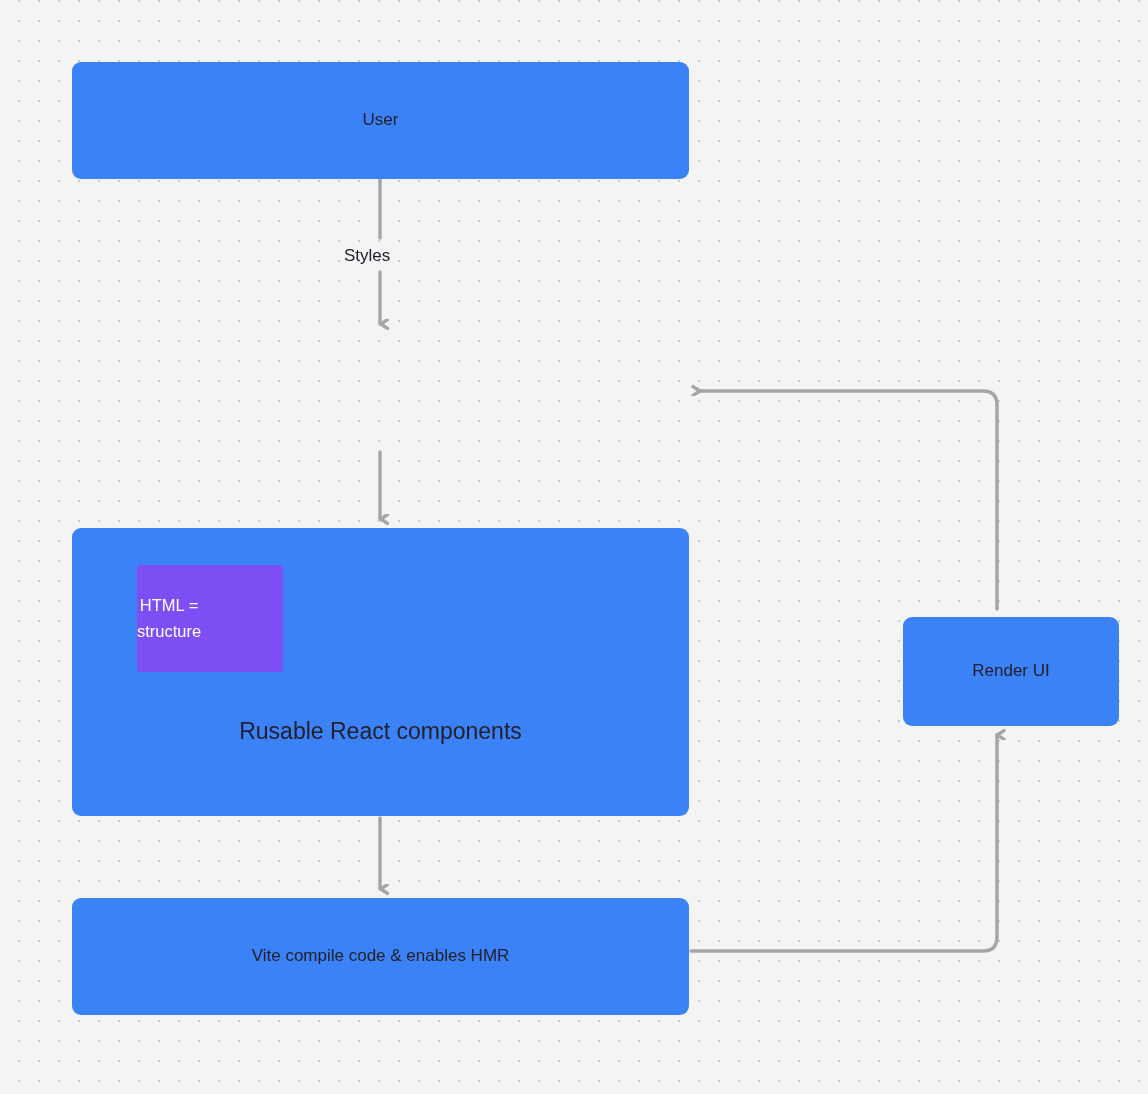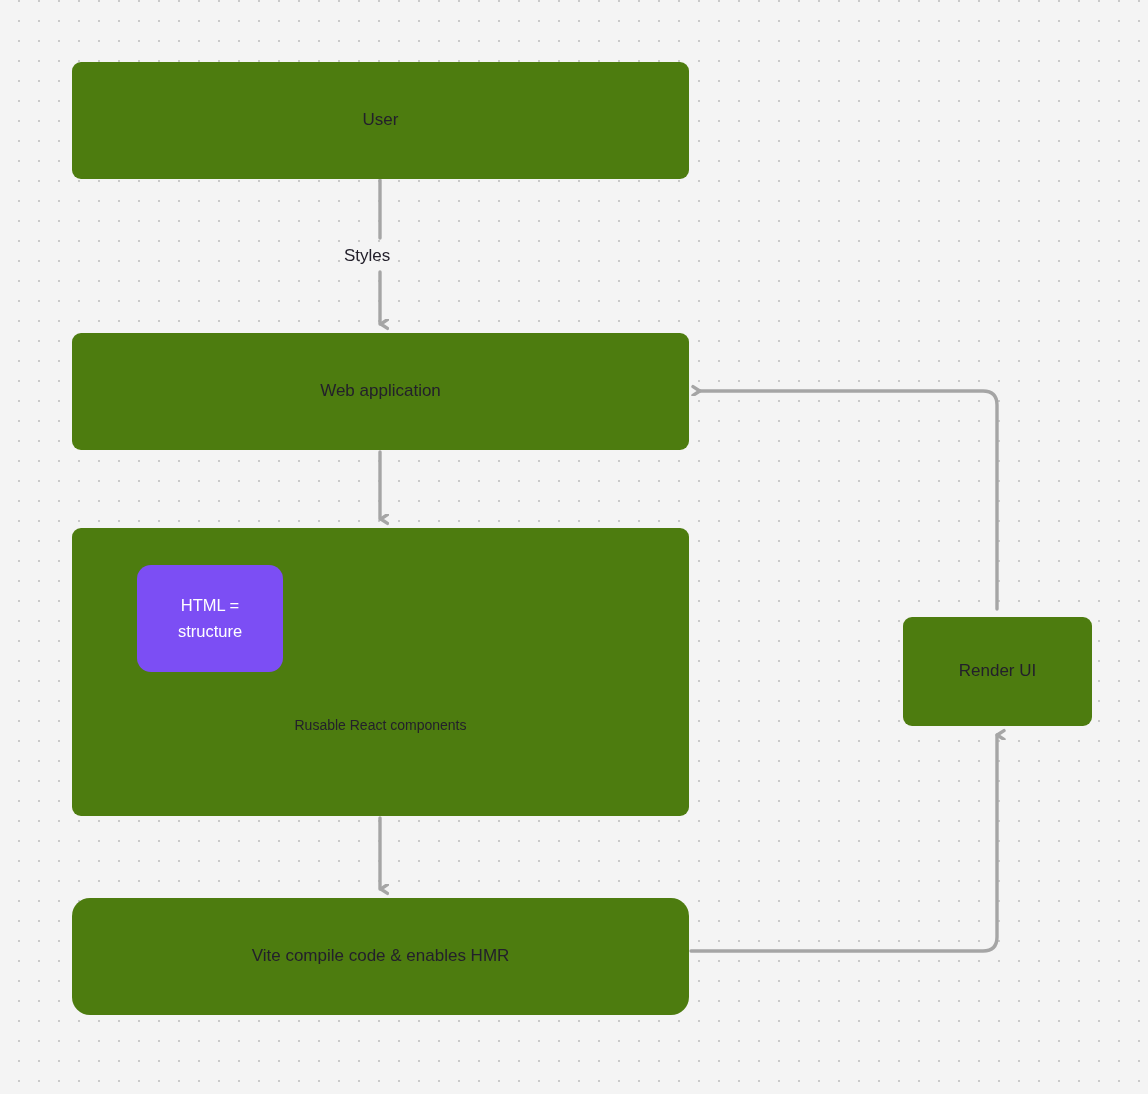--- a/index.html
+++ b/index.html
@@ -23,71 +23,71 @@
   #canvas {
     position: absolute;
     left: 0; top: 0;
     width: 1148px;
     height: 1094px;
   }
 
   
   .node {
     position: absolute;
-    background: #4d7c0f;
+    background: #3b82f6;
     border-radius: 9px;
     display: flex;
     align-items: center;
     justify-content: center;
     color: #23202b;
     font-size: 17px;
     line-height: 1.35;
     text-align: center;
     user-select: none;
   }
 
   .node-user          { left: 72px;  top: 62px;  width: 617px; height: 117px; }
   .node-webapp        { left: 72px;  top: 333px; width: 617px; height: 117px; }
   .node-components    { left: 72px;  top: 528px; width: 617px; height: 288px;
                         align-items: flex-start; }
-  .node-vite          { left: 72px;  top: 898px; width: 617px; height: 117px; border-radius: 18px; }
-  .node-render        { left: 903px; top: 617px; width: 189px; height: 109px; }
+  .node-vite          { left: 72px;  top: 898px; width: 617px; height: 117px; }
+  .node-render        { left: 903px; top: 617px; width: 216px; height: 109px; }
 
   
   .chip-row {
     position: absolute;
     left: 65px;
     top: 37px;
     width: 487px;
     display: flex;
     gap: 24px;
   }
 
   .chip {
     width: 146px;
     height: 107px;
     background: #7c4ef4;
-    border-radius: 14px;
+    border-radius: 3px;
     display: flex;
     align-items: center;
-    justify-content: center;
+    justify-content: flex-start;
     color: #ffffff;
     font-size: 16.5px;
     line-height: 1.55;
     text-align: center;
     white-space: pre-line;
   }
 
   .chip-caption {
     position: absolute;
     left: 0;
     top: 188px;
     width: 100%;
     text-align: center;
-    font-size: 14px;
+    font-size: 23px;
     color: #23202b;
   }
 
   
   .edge-label {
     position: absolute;
     font-size: 17px;
     color: #23202b;
     background: transparent;
     user-select: none;
@@ -133,23 +133,20 @@
 
     <path d="M691,951 L983,951 Q997,951 997,937 L997,735" fill="none" stroke="#a5a5a5" stroke-width="3.4" stroke-linecap="round" stroke-linejoin="round" marker-end="url(#arrow-up)"></path>
 
     <path d="M997,609 L997,405 Q997,391 983,391 L700,391" fill="none" stroke="#a5a5a5" stroke-width="3.4" stroke-linecap="round" stroke-linejoin="round" marker-end="url(#arrow-left)"></path>
   </svg>
 
   <div class="node node-user">
     <span>User</span>
   </div>
 
-  <div class="node node-webapp">
-    <span>Web application</span>
-  </div>
 
   <div class="node node-components">
     <div class="chip-row">
       <div class="chip">
         <span>HTML =
 structure</span>
       </div>
     </div>
     <div class="chip-caption">Rusable React components</div>
   </div>

